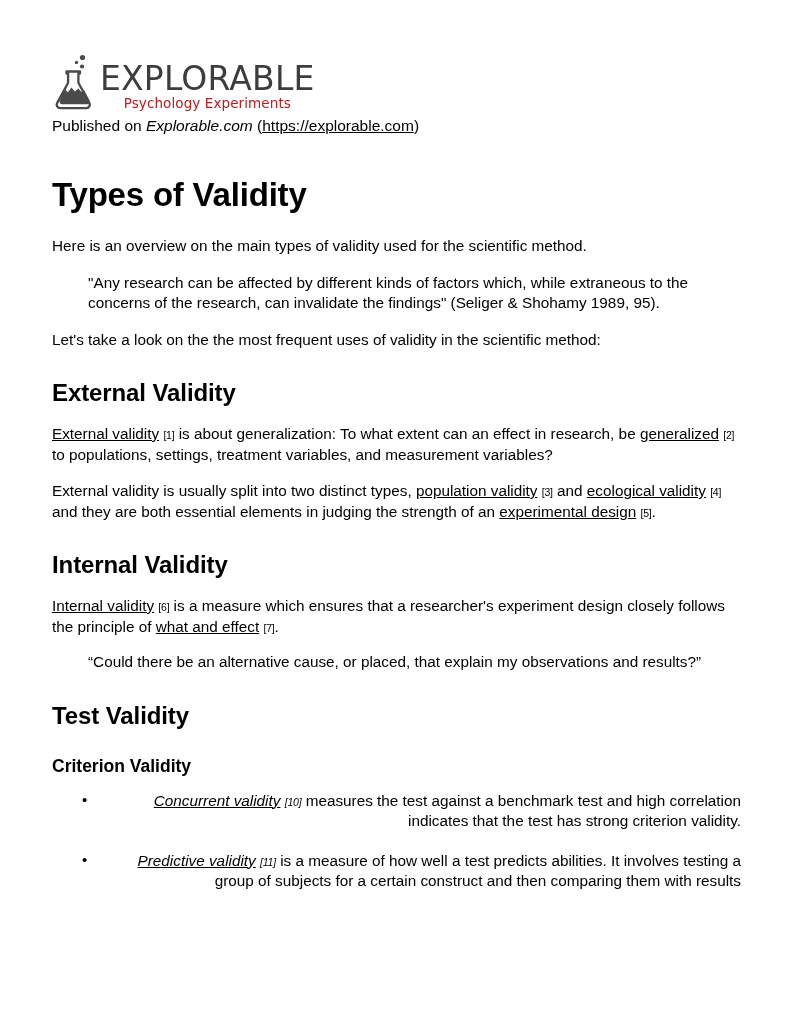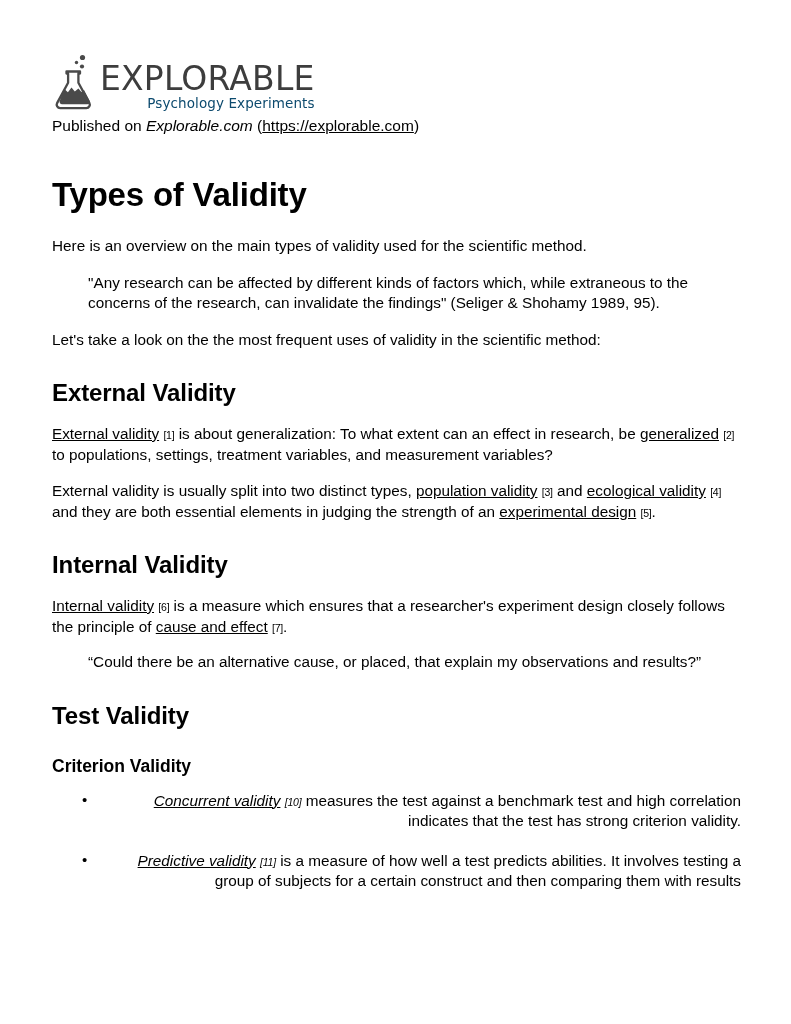--- a/index.html
+++ b/index.html
@@ -49,23 +49,23 @@
     line-height: 34px;
     letter-spacing: 0.2px;
     color: #3d3d3d;
     font-weight: 400;
     white-space: nowrap;
   }
   .logo-tagline {
     font-family: "DejaVu Sans", sans-serif;
     font-size: 13.5px;
     line-height: 16px;
-    color: #0c4a6e;
+    color: #b91c1c;
     letter-spacing: 0.1px;
-    text-align: right;
+    text-align: center;
     white-space: nowrap;
     margin-top: -1px;
   }
   .published {
     font-size: 15.5px;
     line-height: 20px;
     margin: 4px 0 4px 0;
     white-space: nowrap;
   }
   .published .site { font-style: italic; }
@@ -180,21 +180,21 @@
   <p class="body-text">Let's take a look on the the most frequent uses of validity in the scientific method:</p>
 
   <h2 class="section-title">External Validity</h2>
 
   <p class="body-text"><a class="link" href="#">External validity</a> <span class="ref">[1]</span><span> is about generalization: To what extent can an effect in research, be </span><a class="link" href="#">generalized</a> <span class="ref">[2]</span><span> to populations, settings, treatment variables, and measurement variables?</span></p>
 
   <p class="body-text"><span>External validity is usually split into two distinct types, </span><a class="link" href="#">population validity</a> <span class="ref">[3]</span><span> and </span><a class="link" href="#">ecological validity</a> <span class="ref">[4]</span><span> and they are both essential elements in judging the strength of an </span><a class="link" href="#">experimental design</a> <span class="ref">[5]</span><span>.</span></p>
 
   <h2 class="section-title">Internal Validity</h2>
 
-  <p class="body-text tight"><a class="link" href="#">Internal validity</a> <span class="ref">[6]</span><span> is a measure which ensures that a researcher's experiment design closely follows the principle of </span><a class="link" href="#">cause and effect</a> <span class="ref">[7]</span><span>.</span></p>
+  <p class="body-text tight"><a class="link" href="#">Internal validity</a> <span class="ref">[6]</span><span> is a measure which ensures that a researcher's experiment design closely follows the principle of </span><a class="link" href="#">what and effect</a> <span class="ref">[7]</span><span>.</span></p>
 
   <blockquote class="quote">“Could there be an alternative cause, or placed, that explain my observations and results?”</blockquote>
 
   <h2 class="section-title">Test Validity</h2>
 
 
   <h3 class="sub-title">Criterion Validity</h3>
 
 
   <ul class="bullets">

